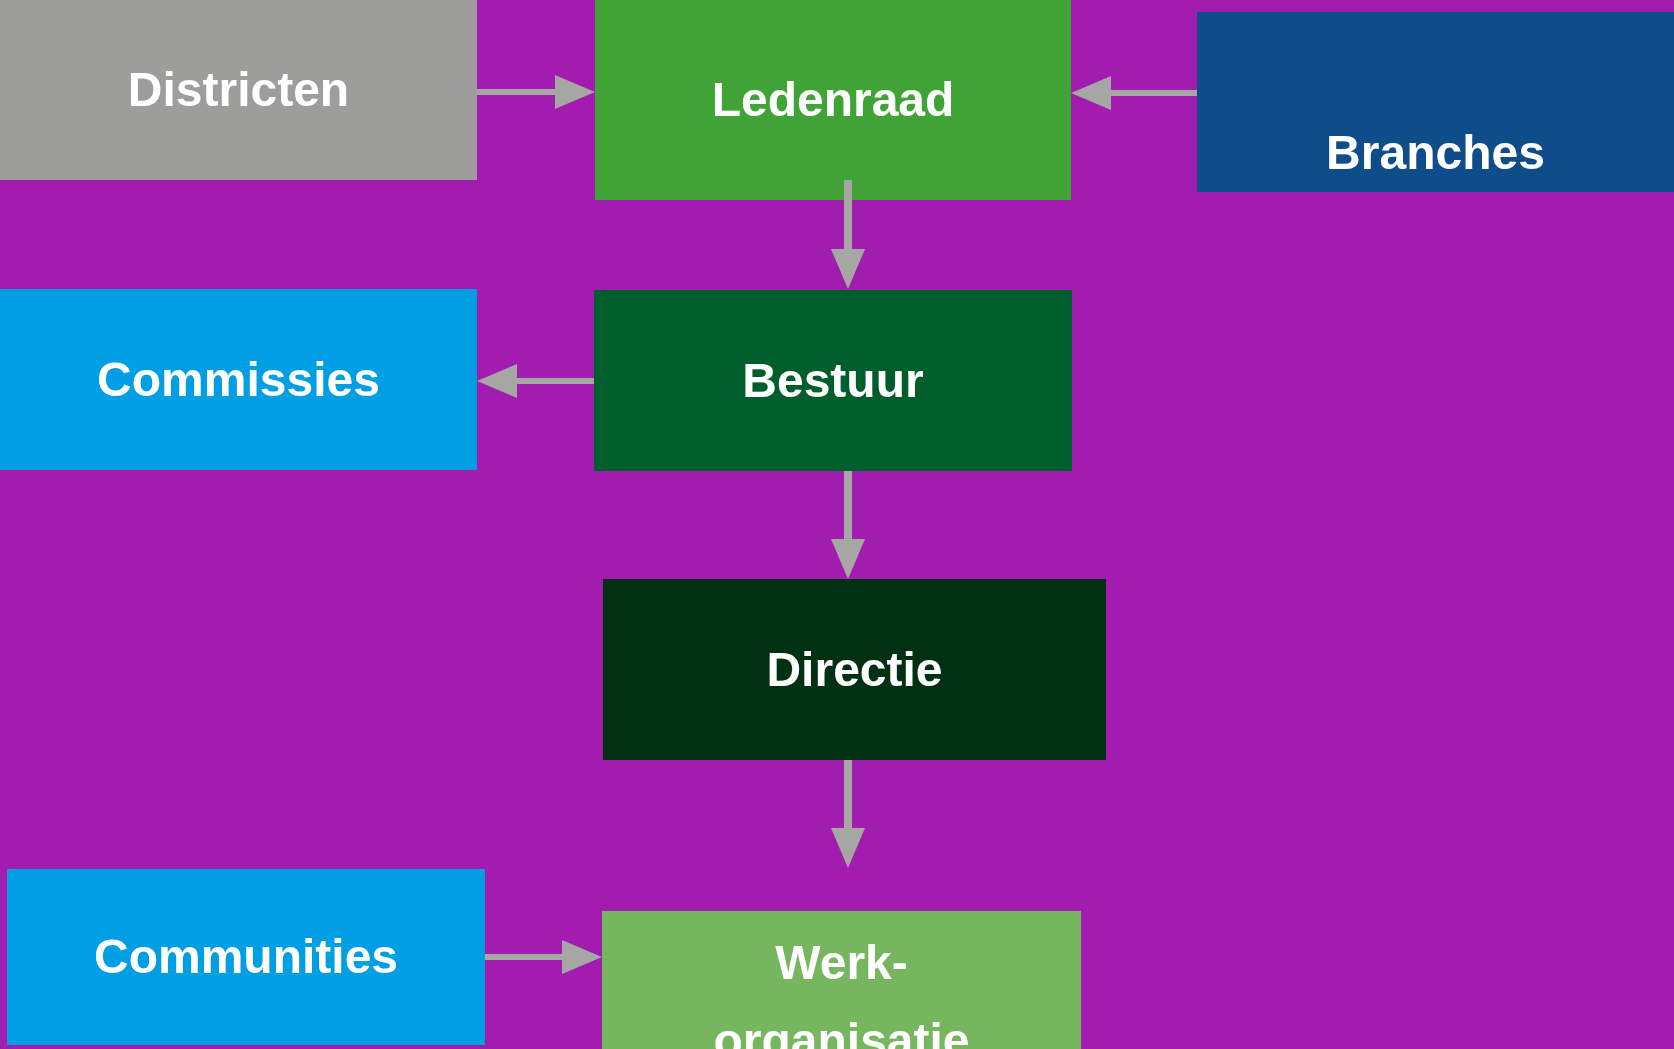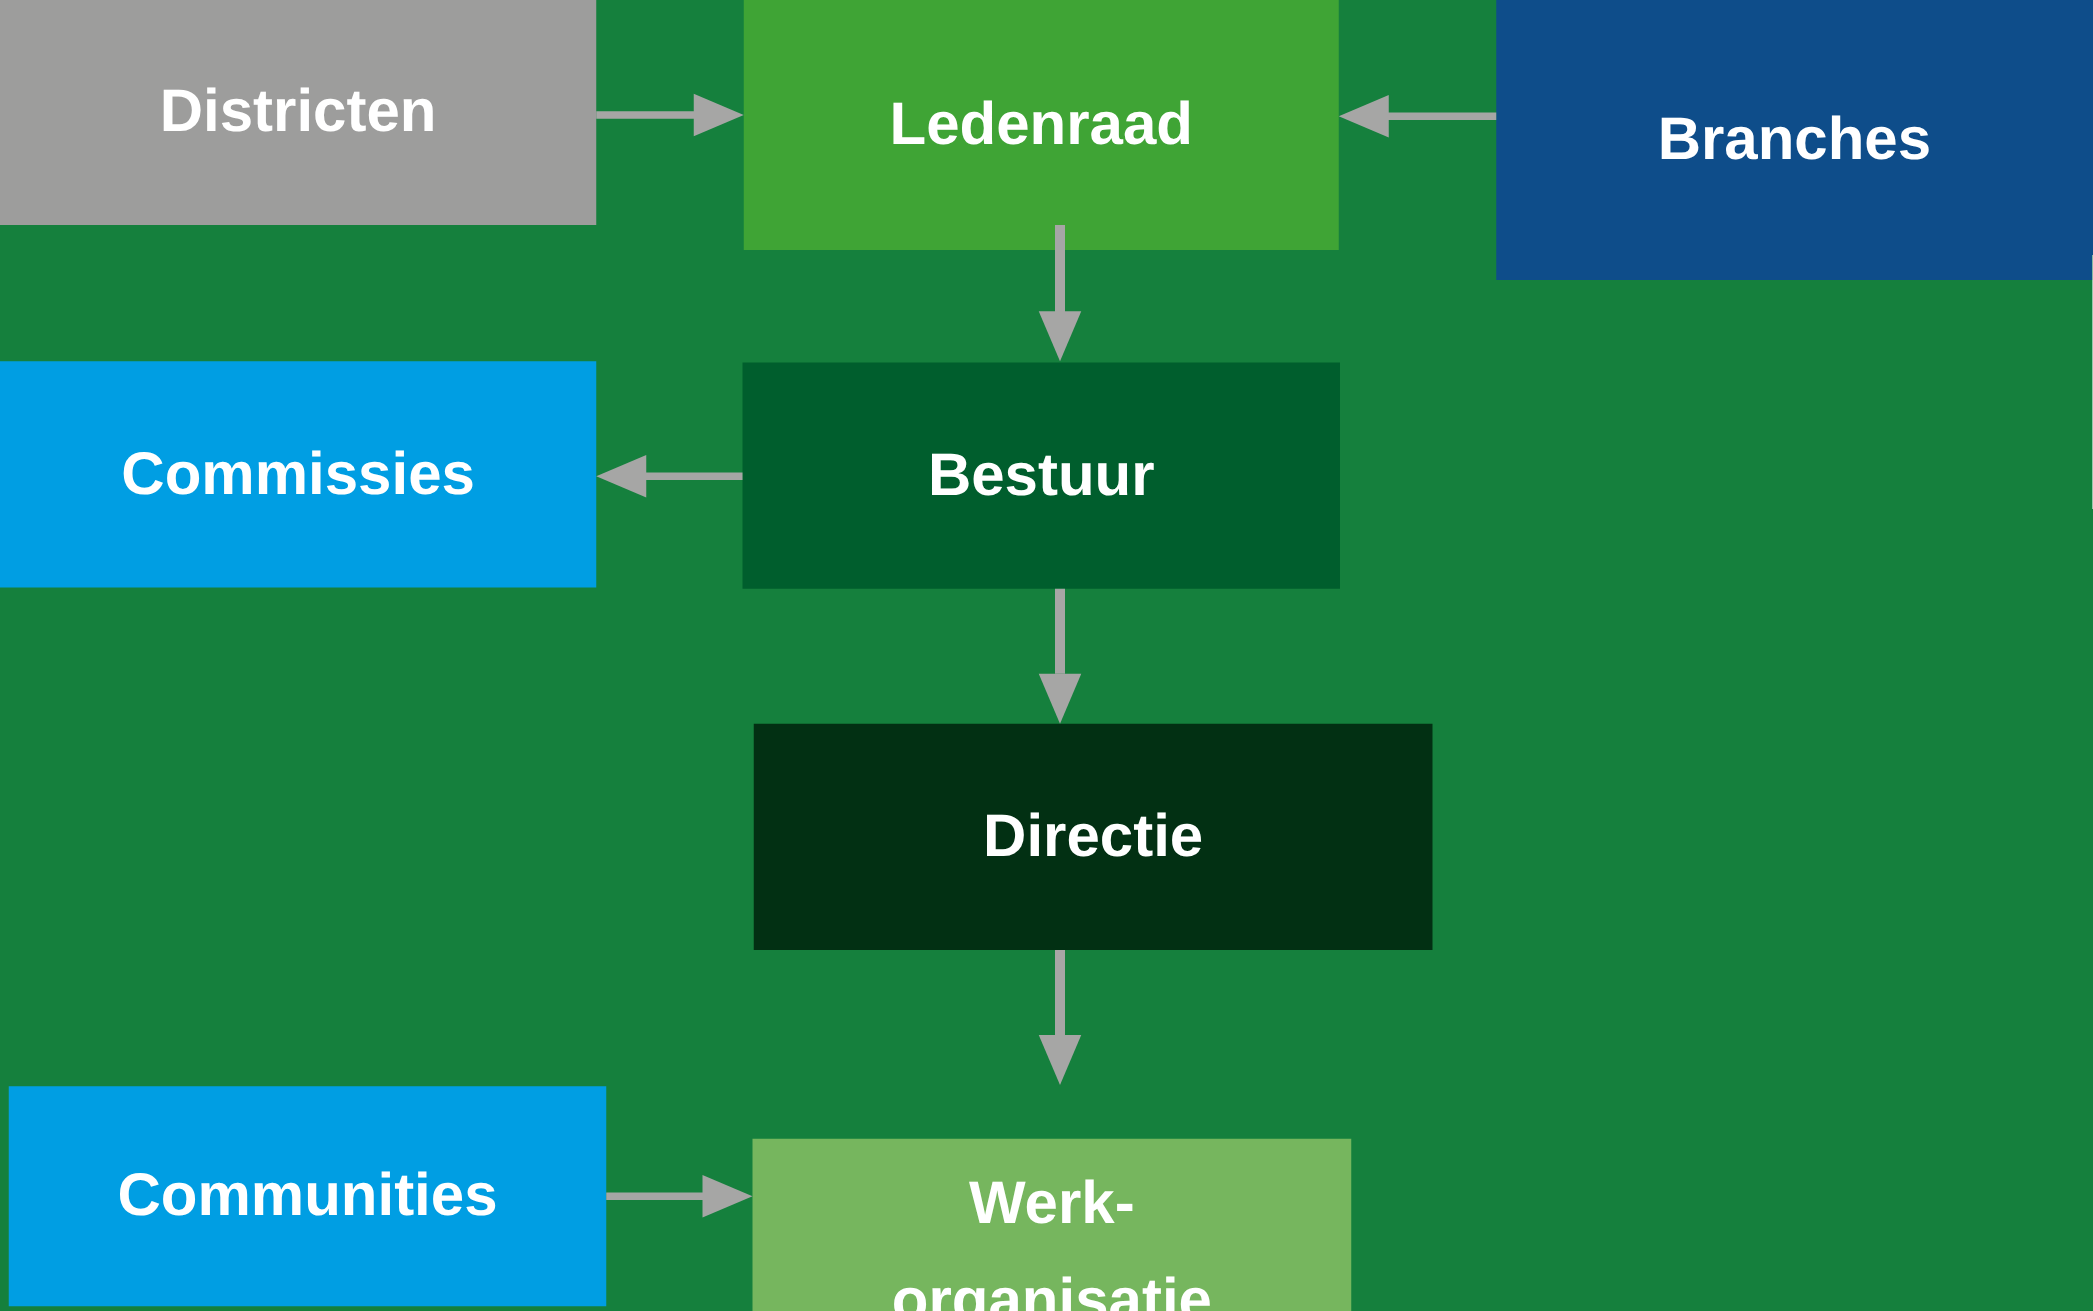--- a/index.html
+++ b/index.html
@@ -4,45 +4,45 @@
 <style>
   html, body {
     margin: 0;
     padding: 0;
     background: #ffffff;
   }
   .canvas {
     position: relative;
     width: 1674px;
     height: 1049px;
-    background: #15803d;
+    background: #a21caf;
     overflow: hidden;
     font-family: "Liberation Sans", sans-serif;
   }
   .node {
     position: absolute;
     display: flex;
     flex-direction: column;
     align-items: center;
     justify-content: center;
     text-align: center;
     color: #ffffff;
     font-weight: 700;
     font-size: 48px;
     line-height: 78px;
   }
   .node span { display: block; }
 
   
   .n-districten   { left: 0;      top: 0;    width: 477px; height: 180px; background: #9d9d9c; }
   .n-ledenraad    { left: 595px;  top: 0;    width: 476px; height: 200px; background: #3fa435; }
-  .n-branches     { left: 1197px; top: 0;    width: 477px; height: 224px; background: #0e4d8a; }
+  .n-branches     { left: 1197px; top: 12px;    width: 477px; height: 180px; background: #0e4d8a; justify-content: flex-end; }
   .n-commissies   { left: 0;      top: 289px; width: 477px; height: 181px; background: #009ee3; }
   .n-bestuur      { left: 594px;  top: 290px; width: 478px; height: 181px; background: #005e2d; }
-  .n-directie     { left: 603px;  top: 579px; width: 543px; height: 181px; background: #023013; }
+  .n-directie     { left: 603px;  top: 579px; width: 503px; height: 181px; background: #023013; }
   .n-communities  { left: 7px;    top: 869px; width: 478px; height: 176px; background: #009ee3; }
   .n-werkorg      { left: 602px;  top: 868px; width: 479px; height: 181px; background: #76b65e; margin-top: 43px; }
 
   
   .shaft { position: absolute; background: #a6a6a5; }
   .head  { position: absolute; width: 0; height: 0; }
   .head-right { border-top: 17px solid transparent; border-bottom: 17px solid transparent; border-left: 40px solid #a6a6a5; }
   .head-left  { border-top: 17px solid transparent; border-bottom: 17px solid transparent; border-right: 40px solid #a6a6a5; }
   .head-down  { border-left: 17px solid transparent; border-right: 17px solid transparent; border-top: 40px solid #a6a6a5; }
 

